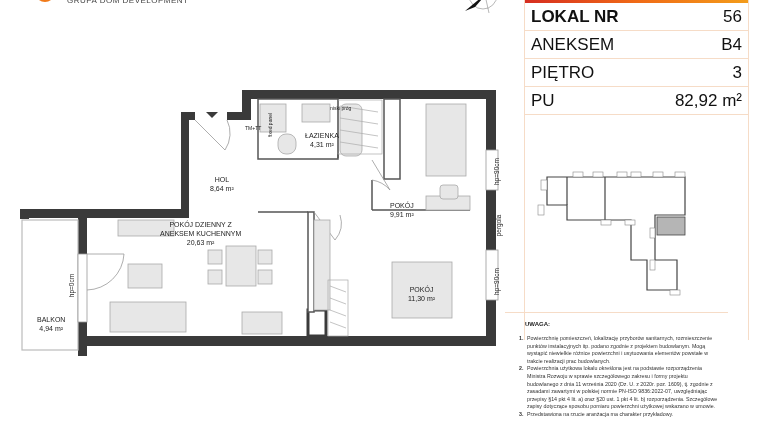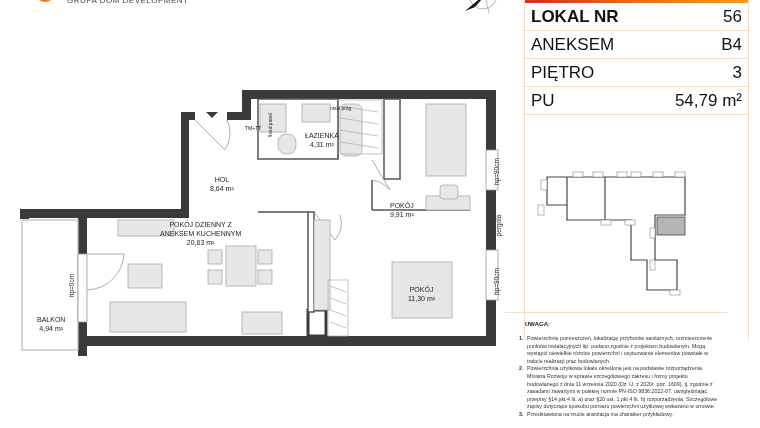--- a/index.html
+++ b/index.html
@@ -159,21 +159,21 @@
   <div class="row">
     <span>ANEKSEM</span>
     <span>B4</span>
   </div>
   <div class="row">
     <span>PIĘTRO</span>
     <span>3</span>
   </div>
   <div class="row">
     <span>PU</span>
-    <span>54,79 m²</span>
+    <span>82,92 m²</span>
   </div>
 </div>
 
 <svg class="mini" viewBox="0 0 223 210">
   <g fill="none" stroke="#444" stroke-width="1.2">
     <path d="M42 67 L180 67 L180 105 L150 105 L150 150 L172 150 L172 180 L142 180 L142 150 L126 150 L126 110 L62 110 L62 95 L42 95 Z"></path>
     <line x1="100" y1="67" x2="100" y2="110"></line>
     <line x1="62" y1="67" x2="62" y2="95"></line>
   </g>
   <rect x="152" y="107" width="28" height="18" fill="#b5b5b5" stroke="#444" stroke-width="0.8"></rect>

